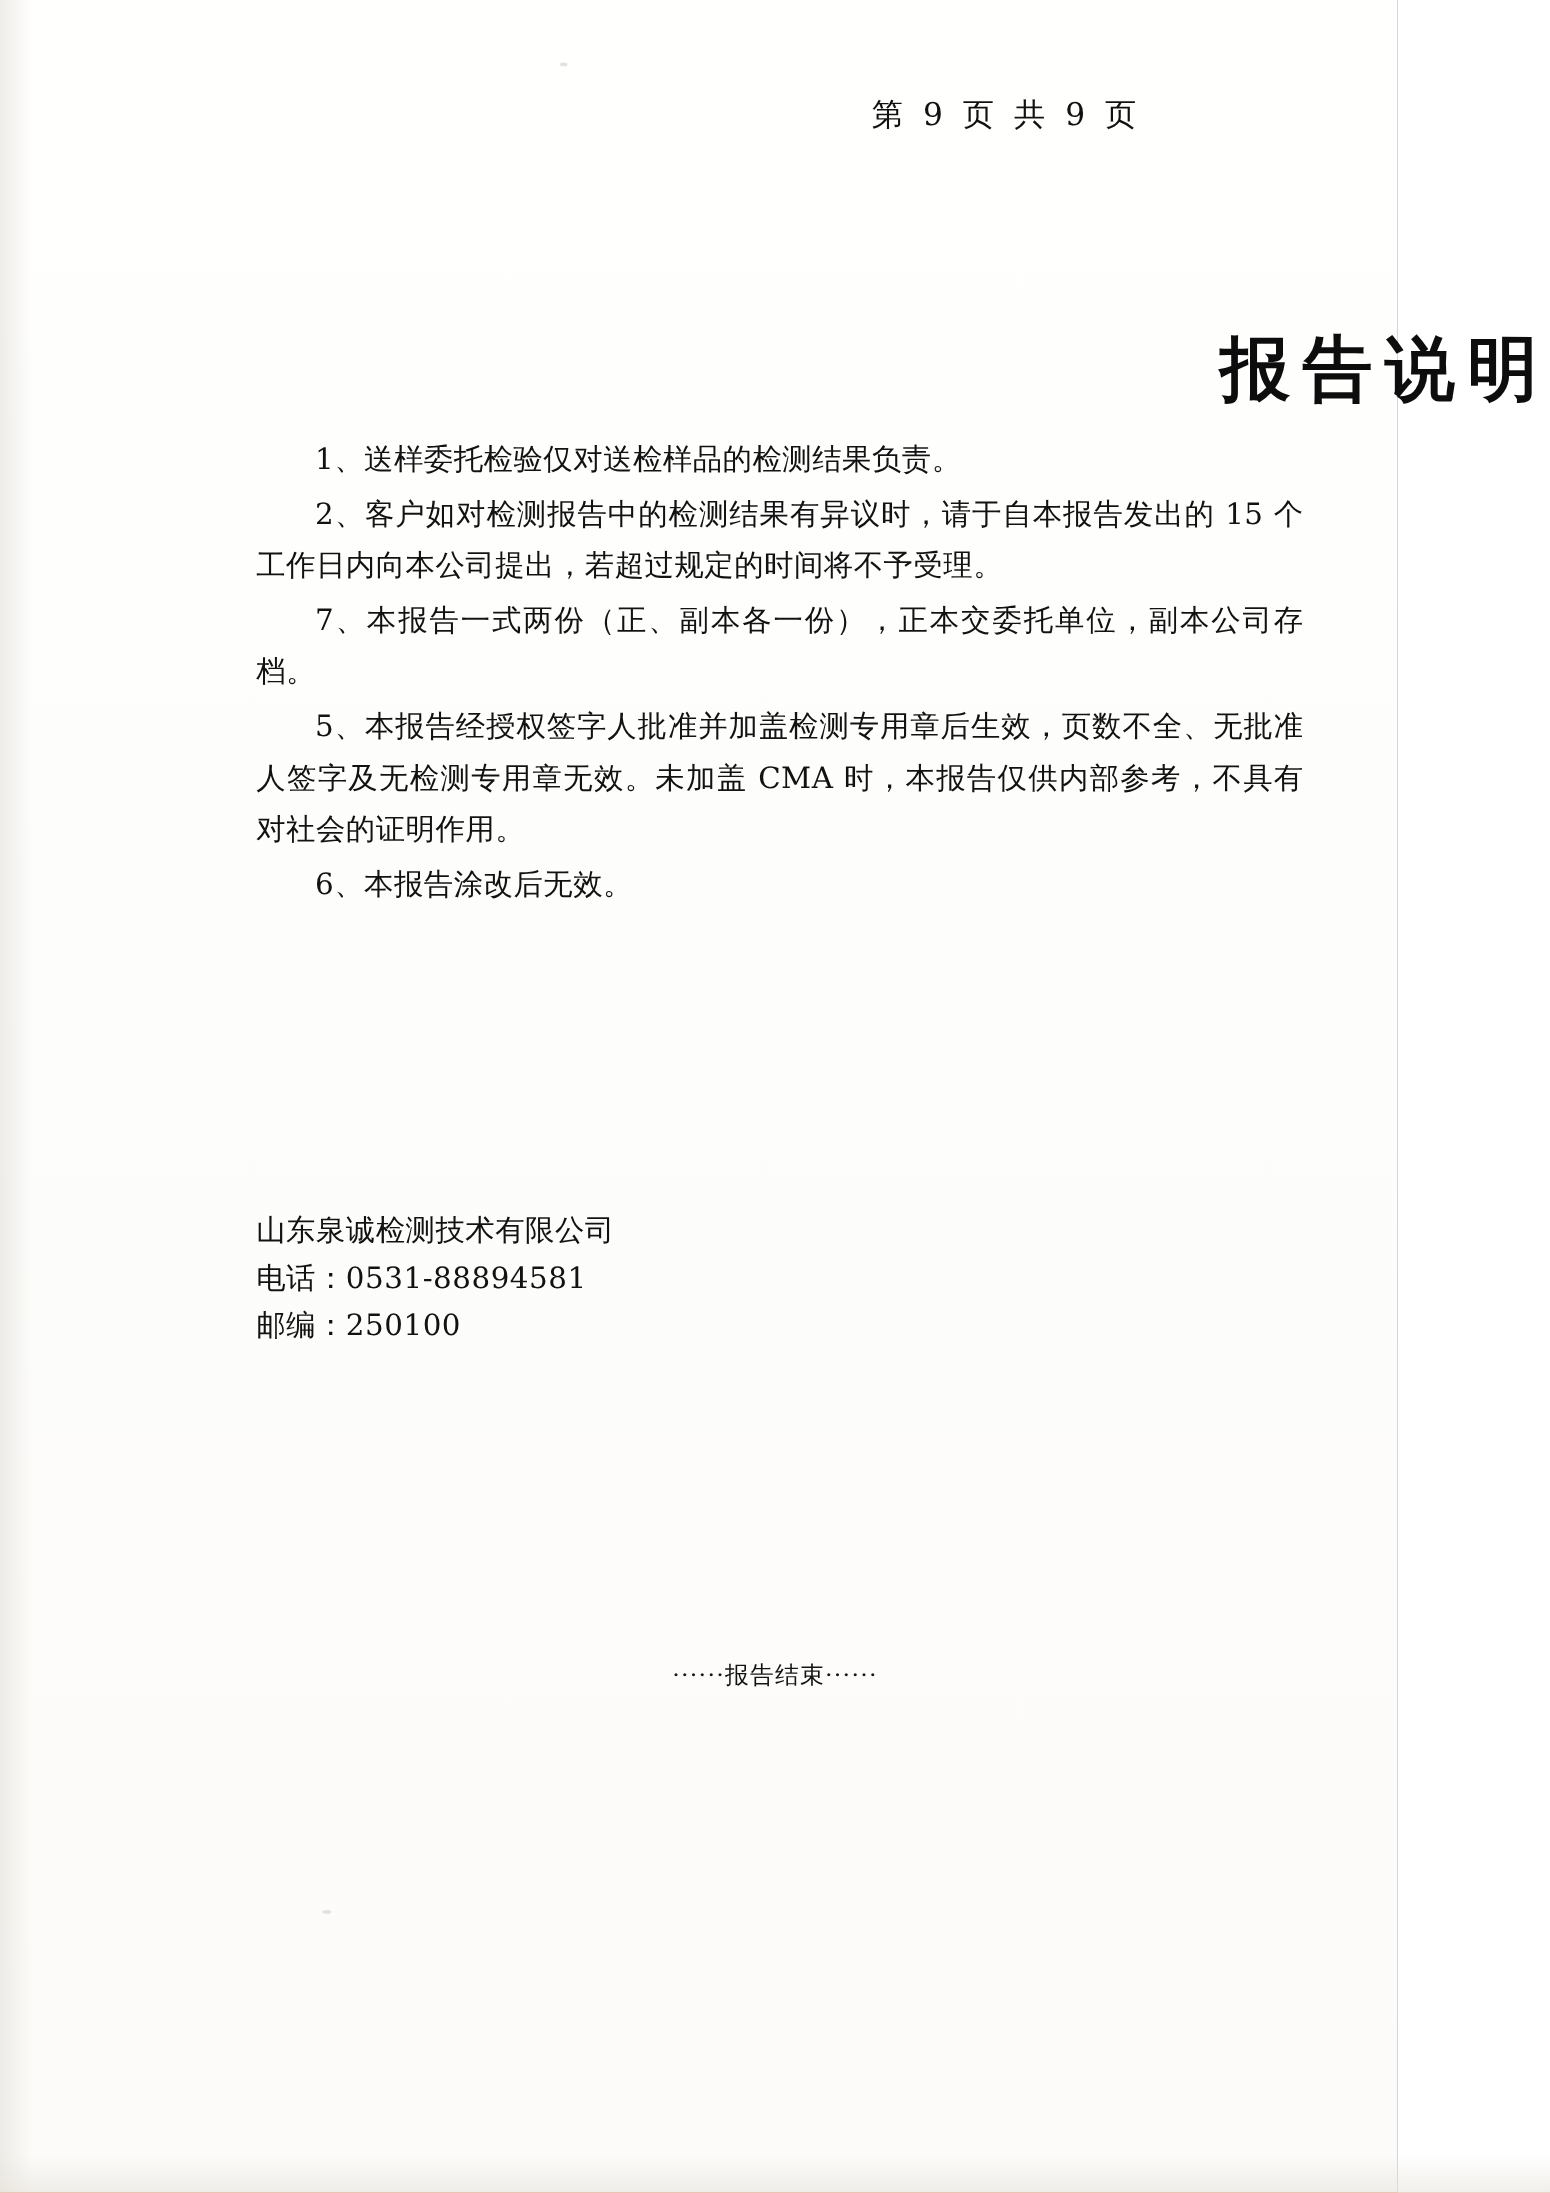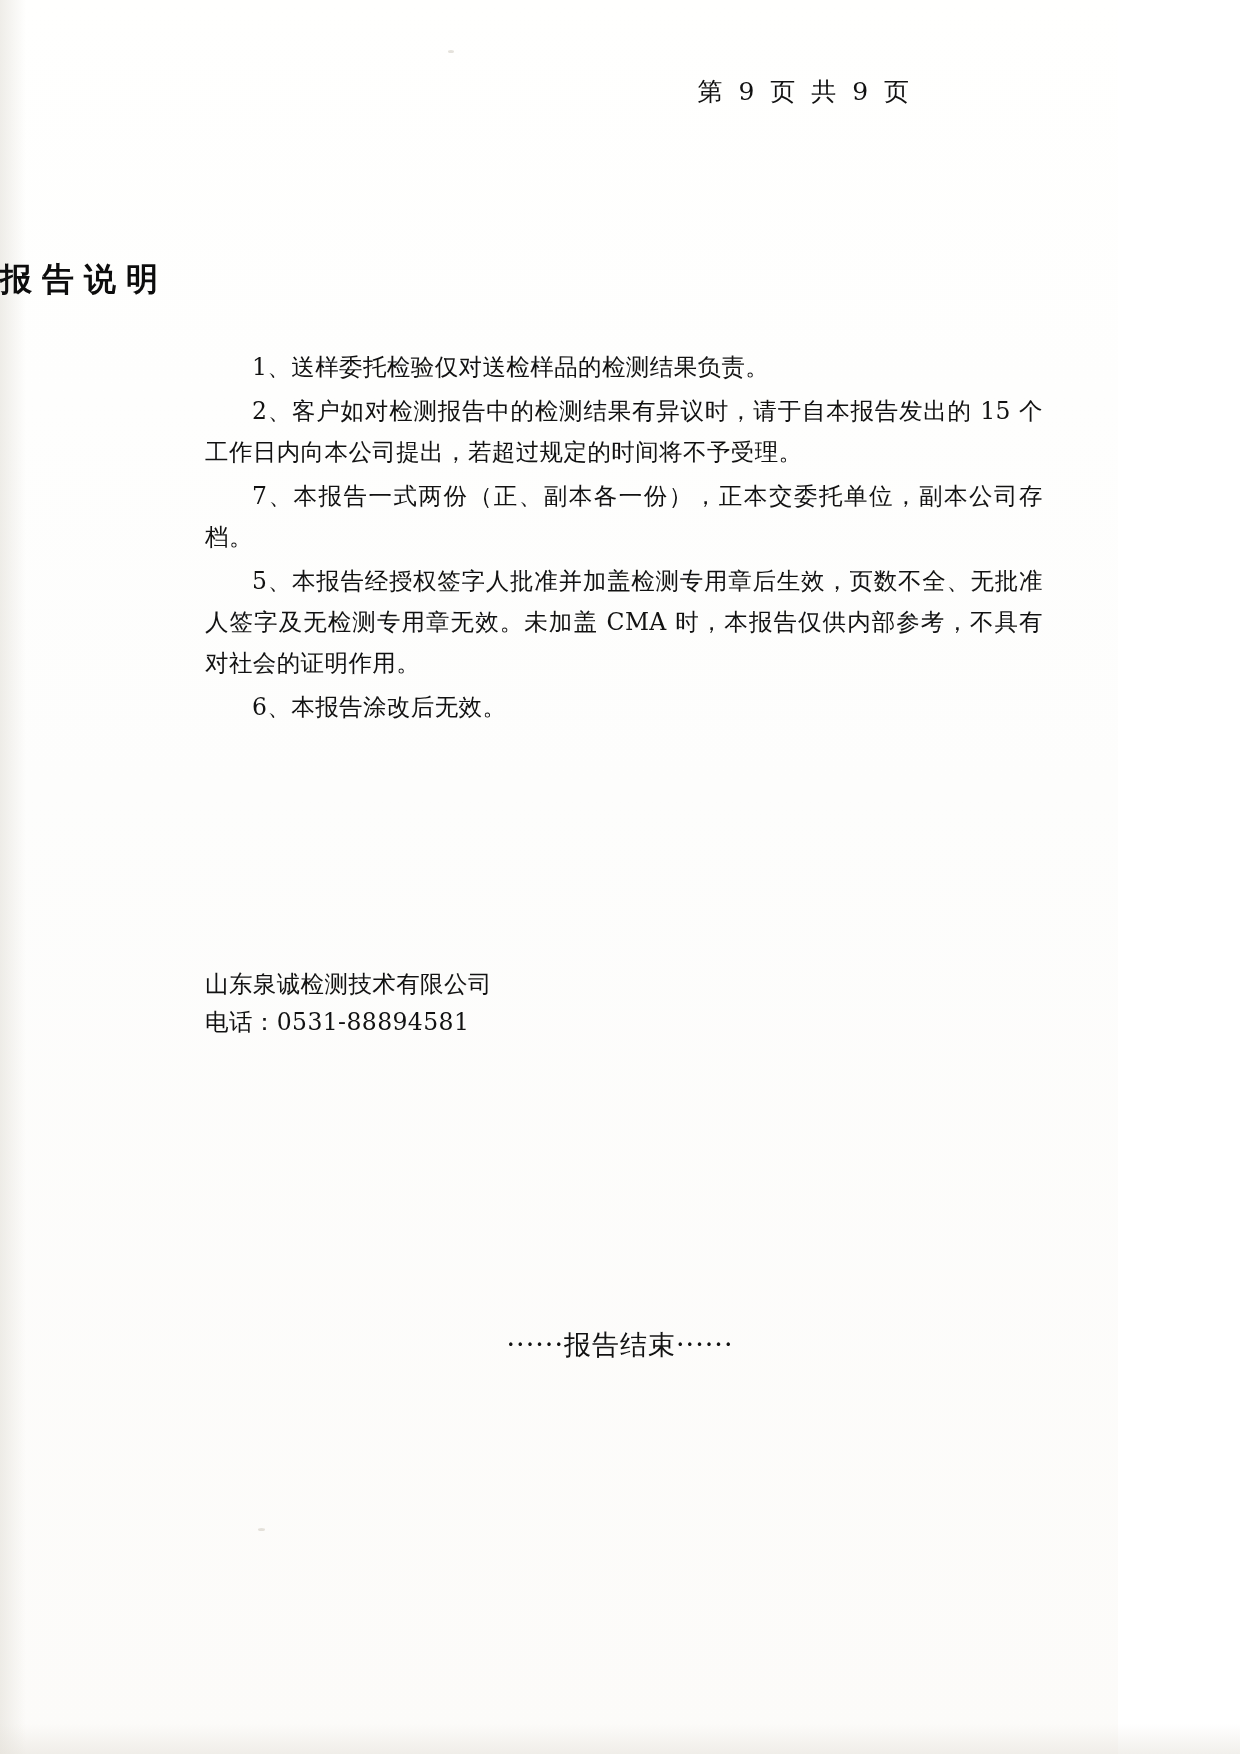--- a/index.html
+++ b/index.html
@@ -39,22 +39,22 @@
     font-family: "DejaVu Serif", "Liberation Serif", serif;
     color: #111;
     white-space: nowrap;
   }
 
   .doc-title {
     position: absolute;
     top: 258px;
     left: 0;
     width: 1240px;
-    text-align: left;
-    font-size: 32px;
+    text-align: right;
+    font-size: 56px;
     letter-spacing: 10px;
     font-weight: 700;
     color: #0d0d0d;
     font-family: "DejaVu Serif", "Liberation Serif", serif;
   }
 
   .body-block {
     position: absolute;
     left: 205px;
     top: 347px;
@@ -84,21 +84,21 @@
     letter-spacing: 0.4px;
     white-space: nowrap;
   }
 
   .footer-end {
     position: absolute;
     left: 0;
     top: 1327px;
     width: 1240px;
     text-align: center;
-    font-size: 27px;
+    font-size: 19px;
     color: #121212;
     letter-spacing: 1px;
   }
 
   
   .speck {
     position: absolute;
     background: #cfcabf;
     border-radius: 50%;
     opacity: .55;
@@ -135,16 +135,17 @@
     <p class="clause">1、送样委托检验仅对送检样品的检测结果负责。</p>
     <p class="clause">2、客户如对检测报告中的检测结果有异议时，请于自本报告发出的 15 个工作日内向本公司提出，若超过规定的时间将不予受理。</p>
     <p class="clause">7、本报告一式两份（正、副本各一份），正本交委托单位，副本公司存档。</p>
     <p class="clause">5、本报告经授权签字人批准并加盖检测专用章后生效，页数不全、无批准人签字及无检测专用章无效。未加盖 CMA 时，本报告仅供内部参考，不具有对社会的证明作用。</p>
     <p class="clause">6、本报告涂改后无效。</p>
   </div>
 
   <div class="company-block">
     <div class="company-line">山东泉诚检测技术有限公司</div>
     <div class="company-line">电话：0531-88894581</div>
+    <div class="company-line">邮编：250100</div>
   </div>
 
   <div class="footer-end">······报告结束······</div>
 </div>
 
 </body></html>

